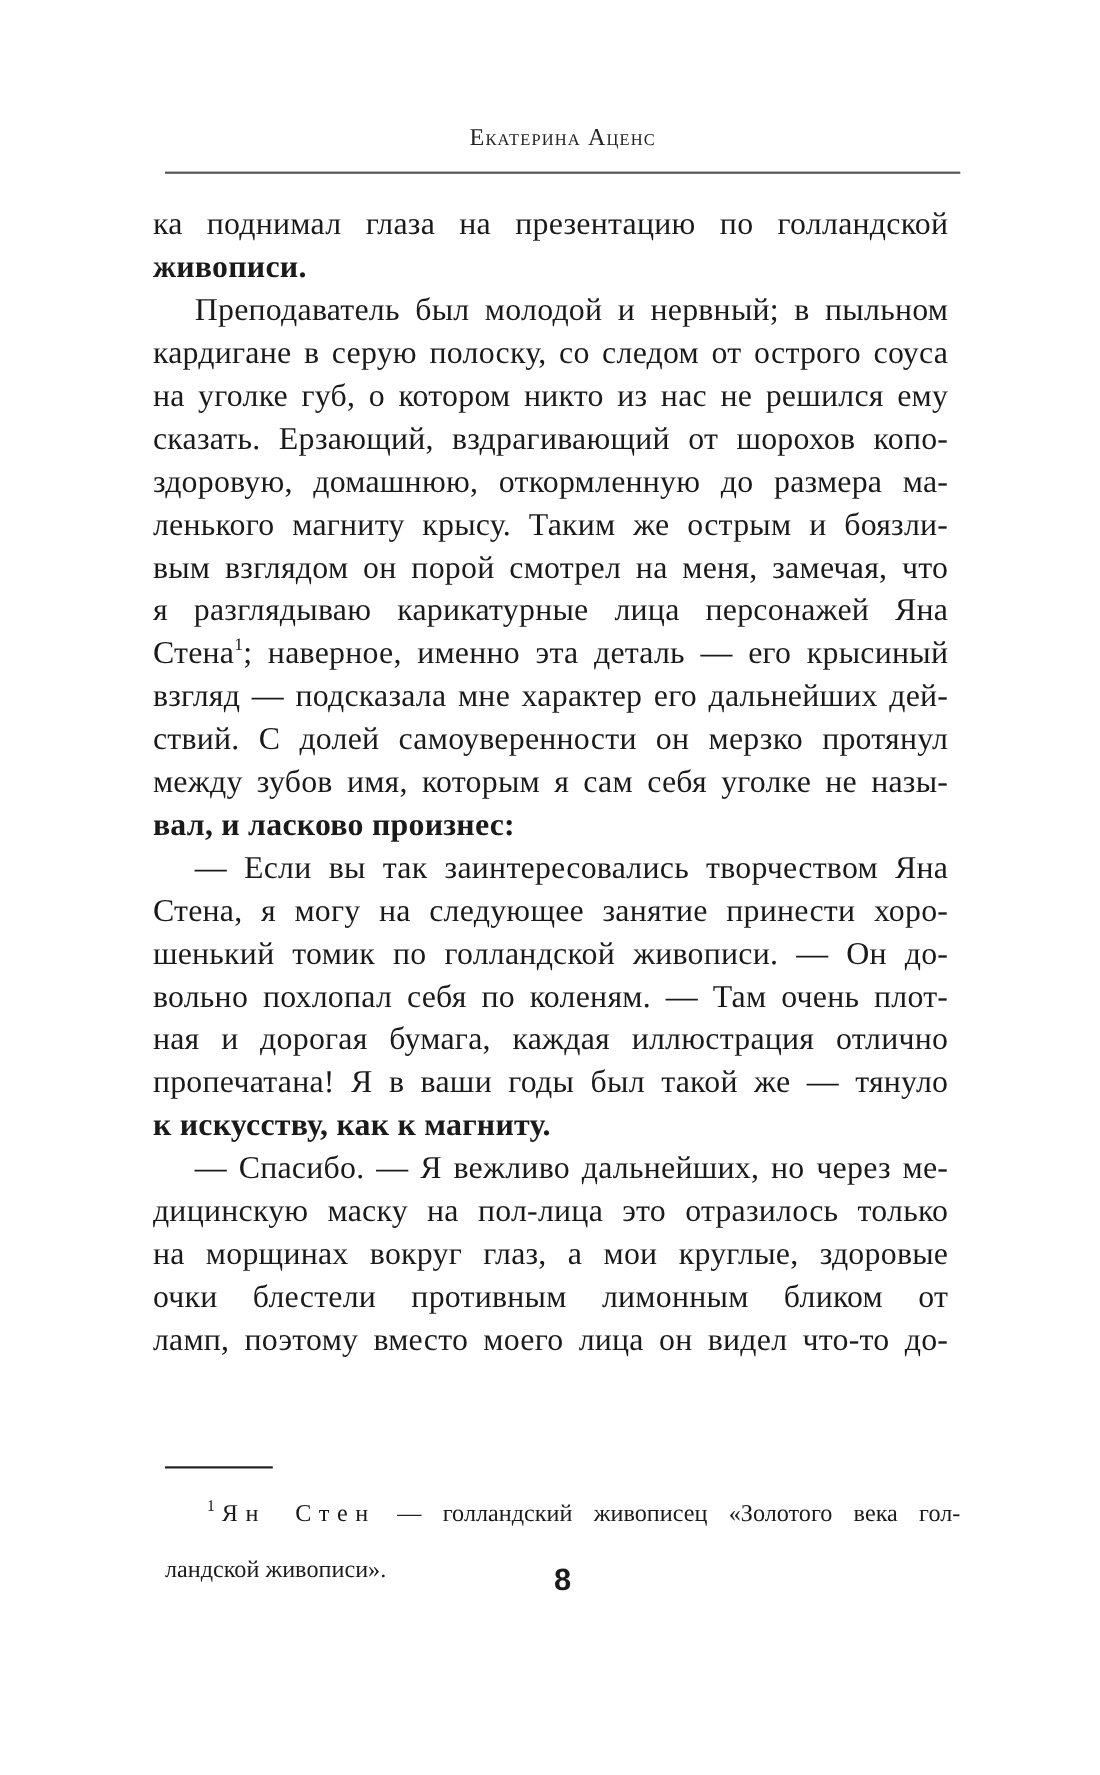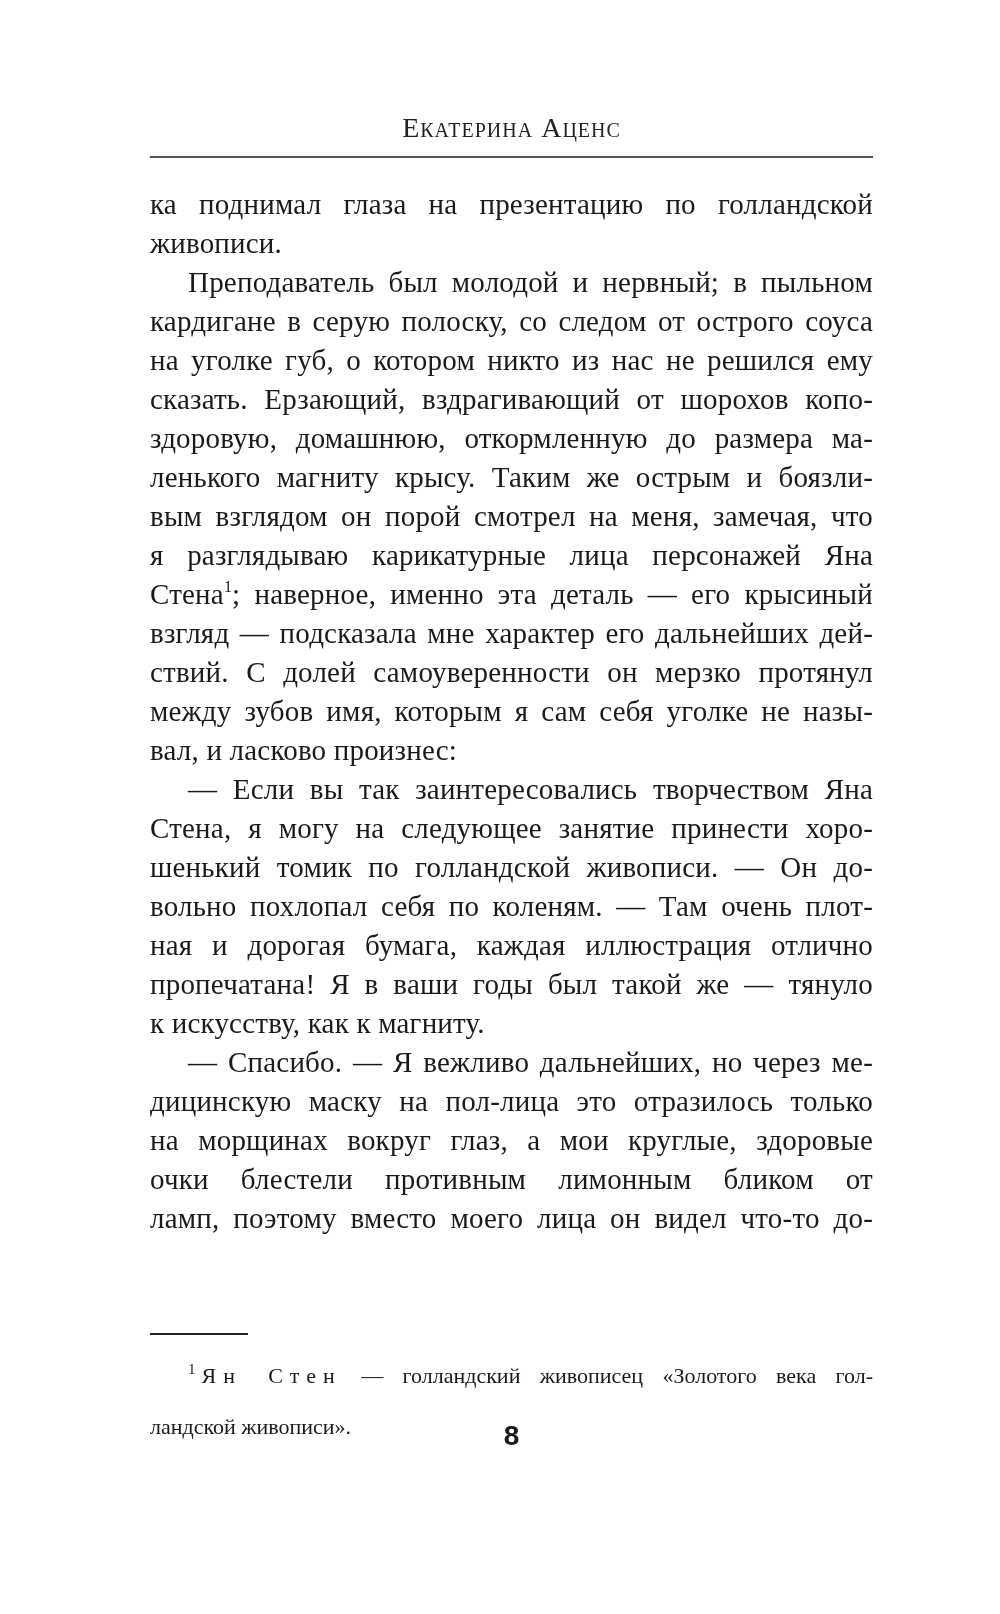--- a/index.html
+++ b/index.html
@@ -1,21 +1,21 @@
 <!DOCTYPE html>
 <html><head>
 <meta charset="utf-8">
 <style>
   html, body { margin: 0; padding: 0; background: #ffffff; }
   body { width: 1000px; height: 1614px; position: relative; overflow: hidden; font-family: "Liberation Serif", "DejaVu Serif", serif; color: #1a1a1a; }
-  .running-head { position: absolute; left: 150px; width: 723px; top: 112px; text-align: center; font-size: 28px; letter-spacing: 1px; font-variant: small-caps; color: #222; }
+  .running-head { position: absolute; left: 150px; width: 723px; top: 112px; text-align: center; font-size: 22px; letter-spacing: 1px; font-variant: small-caps; color: #222; }
   .head-rule { position: absolute; left: 150px; width: 723px; top: 156px; height: 2px; background: #555; }
-  .body-text { position: absolute; left: 150px; width: 723px; top: 185px; }
+  .body-text { position: absolute; left: 139px; width: 723px; top: 185px; }
   .line { height: 39px; line-height: 39px; font-size: 29px; white-space: nowrap; text-align: justify; text-align-last: justify; letter-spacing: 0.2px; }
-  .line.last { text-align-last: left; }
+  .line.last { text-align-last: left; font-weight: bold; }
   .line.indent { padding-left: 38px; }
   sup { font-size: 16px; line-height: 0; vertical-align: 12px; }
   .fn-rule { position: absolute; left: 150px; width: 98px; top: 1333px; height: 1.5px; background: #222; }
   .footnote { position: absolute; left: 150px; width: 723px; top: 1340px; font-size: 22px; }
   .fn-line { height: 30px; line-height: 30px; white-space: nowrap; text-align: justify; text-align-last: justify; margin-top: 21px; }
   .fn-line.last { text-align-last: left; }
   .fn-line.indent { padding-left: 38px; }
   .fn-mark { font-size: 15px; vertical-align: 9px; line-height: 0; margin-right: 6px; }
   .spaced { letter-spacing: 7px; }
   .page-number { position: absolute; left: 150px; width: 723px; top: 1420px; text-align: center; font-size: 28px; font-weight: bold; font-family: "Liberation Sans", sans-serif; }

